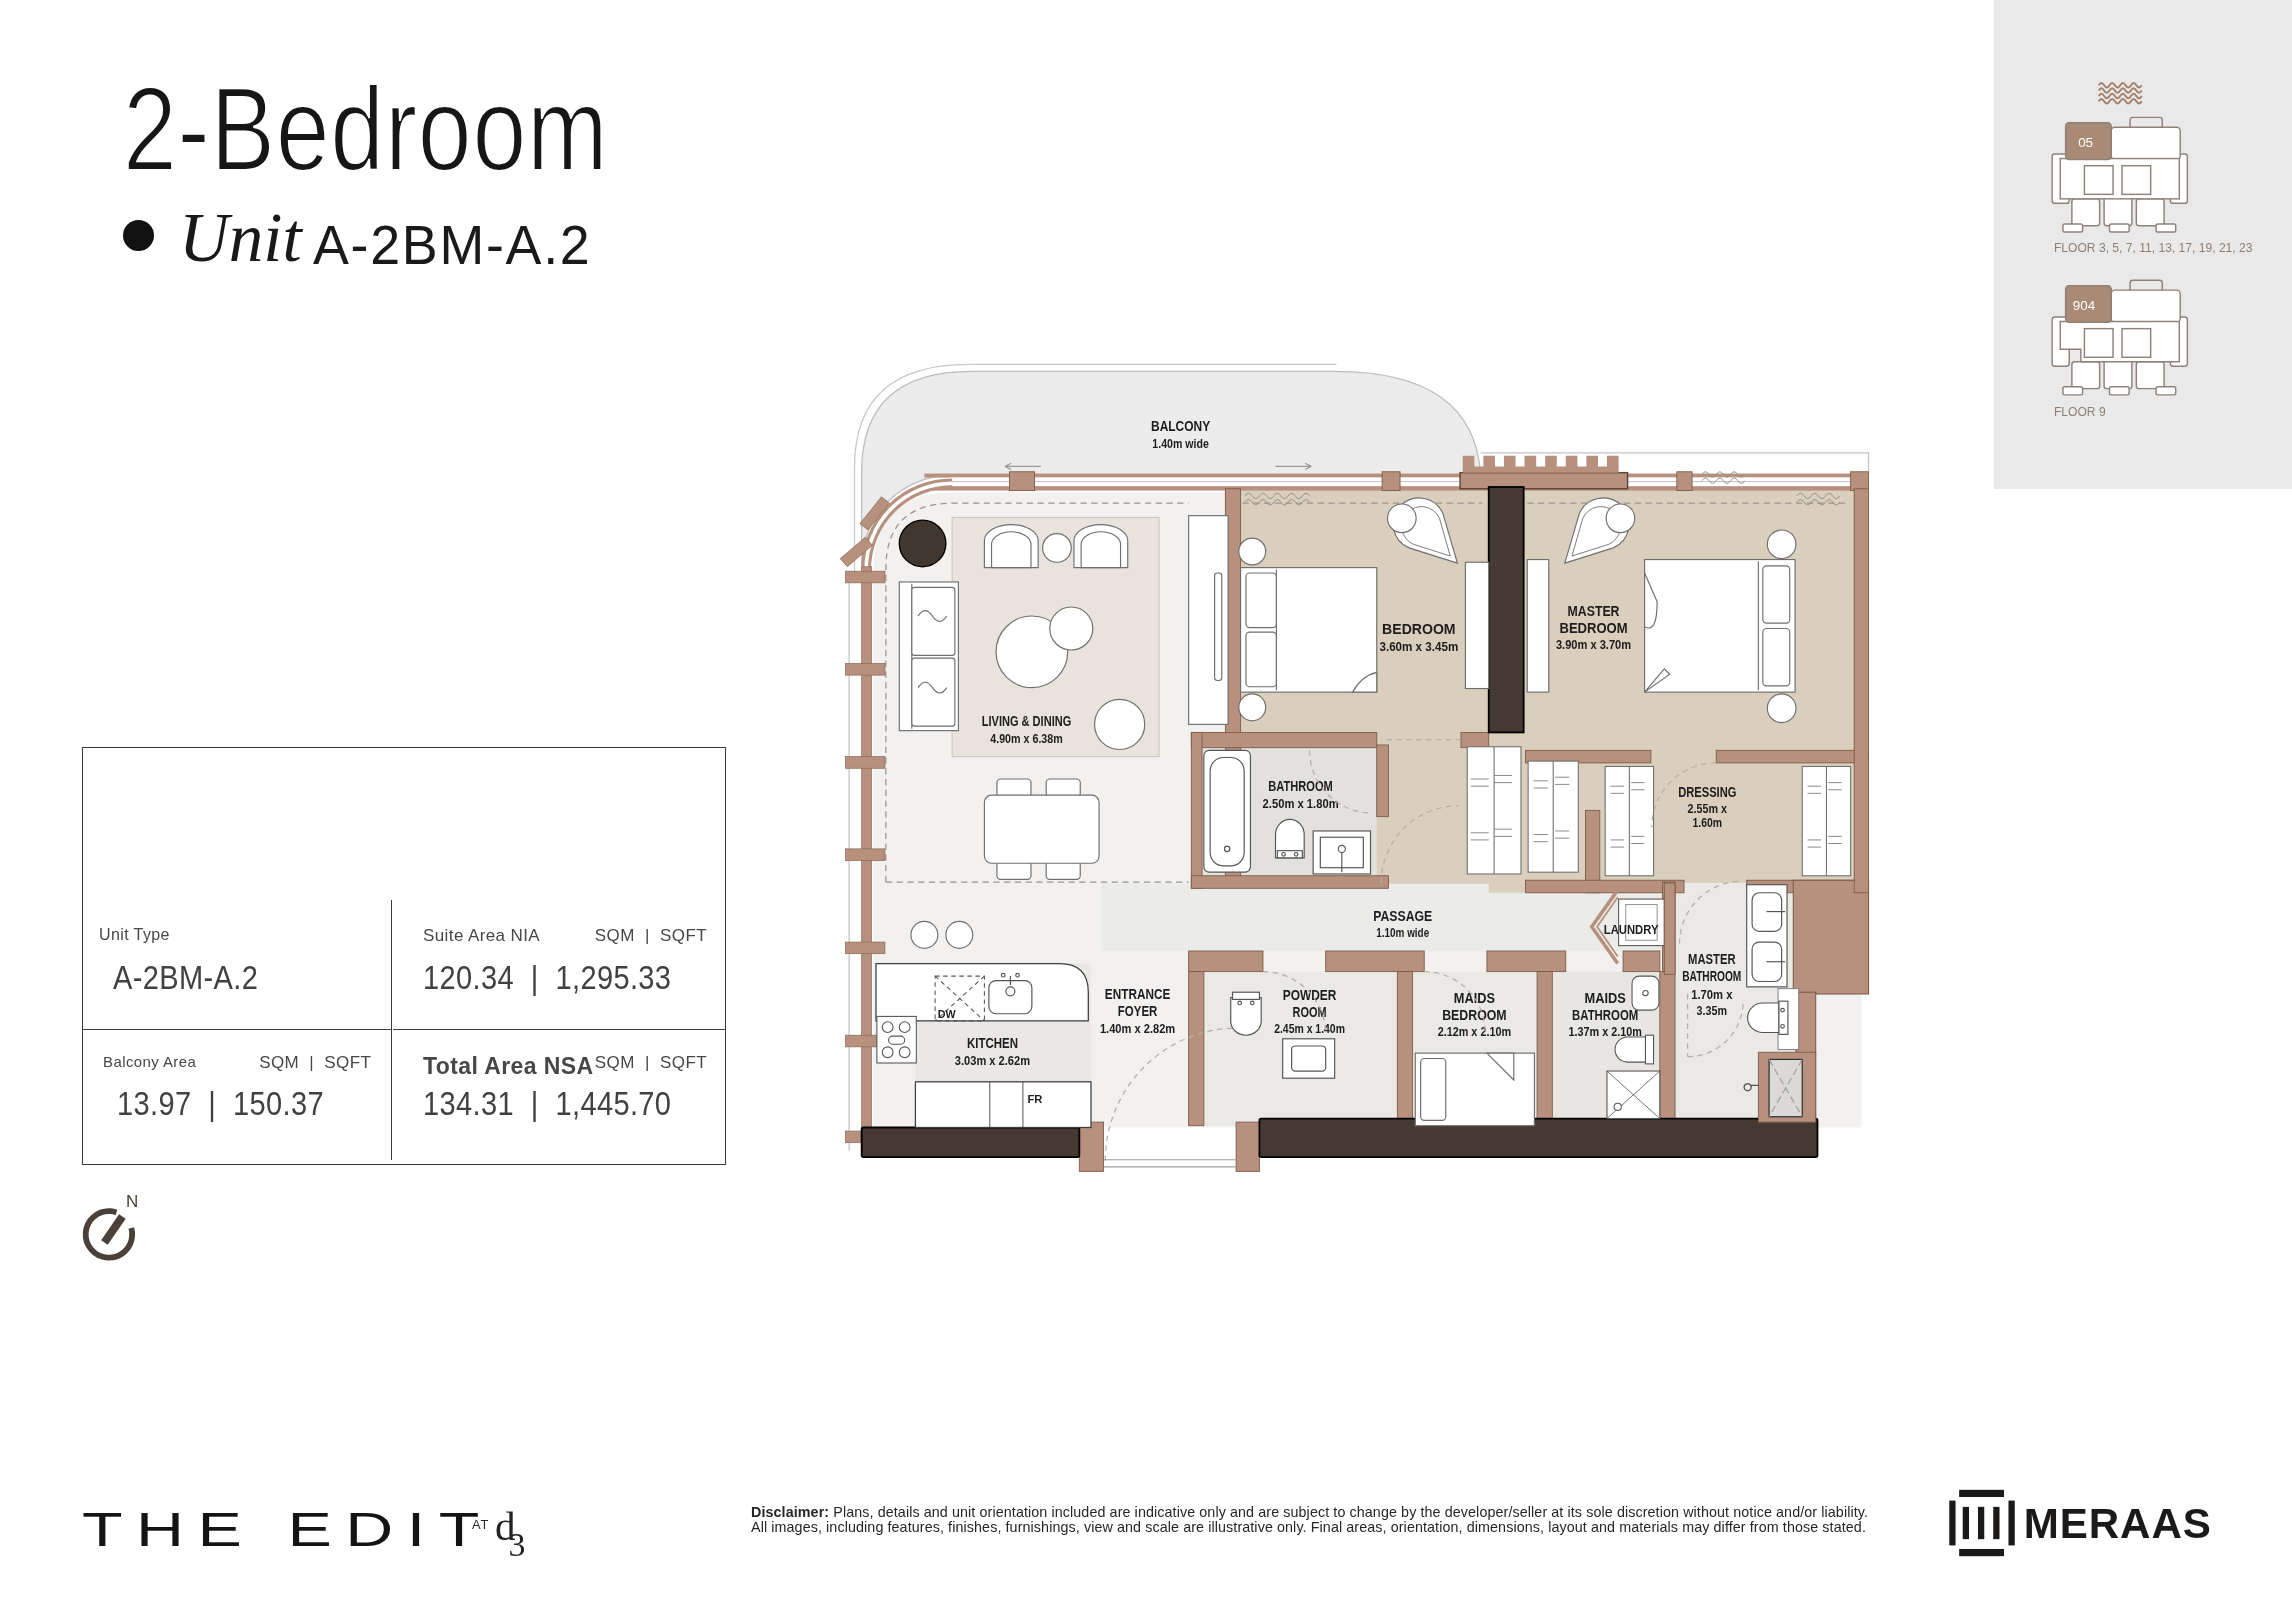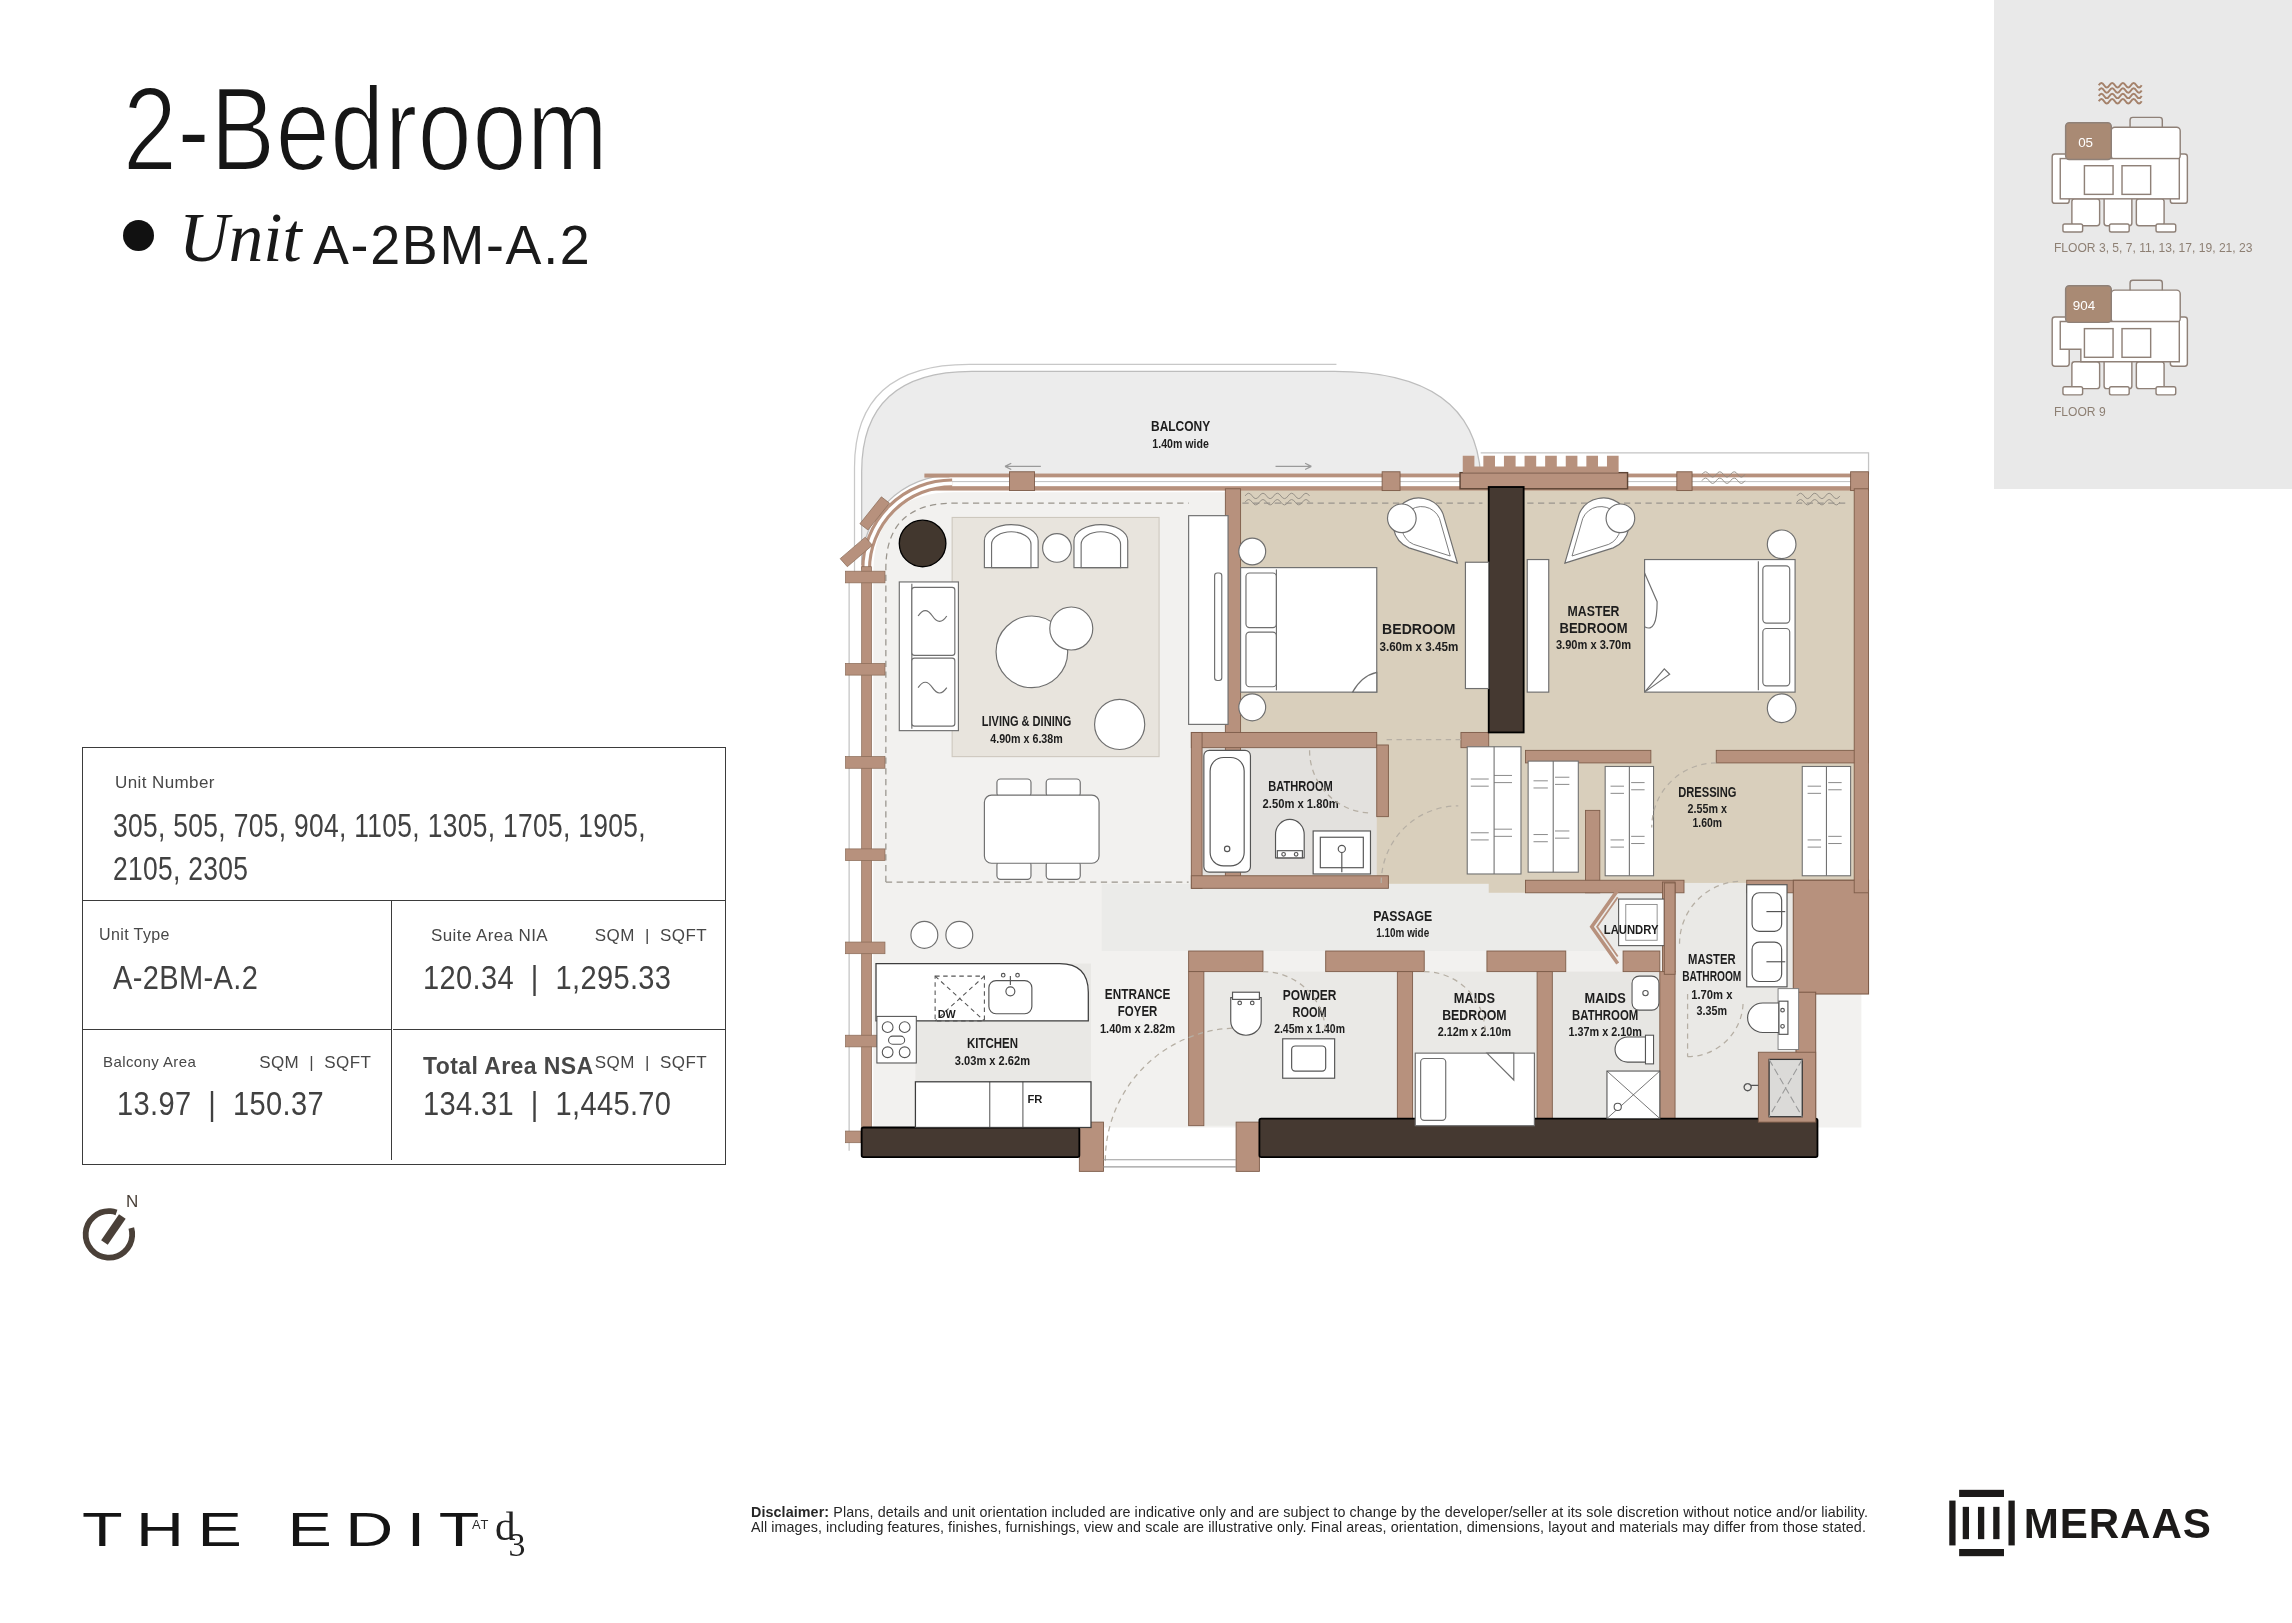--- a/index.html
+++ b/index.html
@@ -14,32 +14,28 @@
 </div>
 
 <div class="abs" style="left:123px;top:220px;width:31px;height:31px;border-radius:50%;background:#111;"></div>
 
 <div class="abs" style="left:179px;top:199px;font-family:'Liberation Serif',serif;font-style:italic;font-size:69px;color:#191919;">Unit</div>
 
 <div class="abs" style="left:313px;top:212px;font-size:56px;letter-spacing:1.8px;color:#1a1a1a;transform:scaleX(0.96);transform-origin:left top;">A-2BM-A.2</div>
 
 <div class="abs" style="left:82px;top:747px;width:642px;height:416px;border:1.8px solid #3b3b3b;color:#474747;">
 
-  <div class="abs" style="left:0;top:0;width:642px;height:152px;border-bottom:1.8px solid #3b3b3b;">
-    <div class="abs" style="left:32px;top:25px;font-size:17px;letter-spacing:0.4px;">Unit Number</div>
-    <div class="abs" style="left:30px;top:56px;font-size:33px;letter-spacing:0.4px;color:#414141;transform:scaleX(0.80);transform-origin:left top;line-height:43px;white-space:nowrap;">305, 505, 705, 904, 1105, 1305, 1705, 1905,<br>2105, 2305</div>
-  </div>
 
   <div class="abs" style="left:0;top:152px;width:308px;height:129px;border-bottom:1.8px solid #3b3b3b;border-right:1.8px solid #3b3b3b;">
     <div class="abs" style="left:16px;top:26px;font-size:16px;letter-spacing:0.4px;">Unit Type</div>
     <div class="abs" style="left:30px;top:59px;font-size:33px;letter-spacing:0.4px;color:#414141;transform:scaleX(0.88);transform-origin:left top;white-space:nowrap;">A-2BM-A.2</div>
   </div>
 
   <div class="abs" style="left:310px;top:152px;width:332px;height:129px;border-bottom:1.8px solid #3b3b3b;">
-    <div class="abs" style="left:38px;top:26px;font-size:17px;letter-spacing:0.4px;">Suite Area NIA</div>
+    <div class="abs" style="left:30px;top:26px;font-size:17px;letter-spacing:0.4px;">Suite Area NIA</div>
     <div class="abs" style="right:18px;top:26px;font-size:17px;letter-spacing:0.4px;">SQM&nbsp;&nbsp;|&nbsp;&nbsp;SQFT</div>
     <div class="abs" style="left:30px;top:59px;font-size:33px;letter-spacing:0.4px;color:#414141;transform:scaleX(0.88);transform-origin:left top;white-space:nowrap;">120.34&nbsp;&nbsp;|&nbsp;&nbsp;1,295.33</div>
   </div>
 
   <div class="abs" style="left:0;top:281px;width:308px;height:131px;border-right:1.8px solid #3b3b3b;">
     <div class="abs" style="left:20px;top:24px;font-size:15px;letter-spacing:0.4px;">Balcony Area</div>
     <div class="abs" style="right:19.7px;top:24px;font-size:17px;letter-spacing:0.4px;">SQM&nbsp;&nbsp;|&nbsp;&nbsp;SQFT</div>
     <div class="abs" style="left:34px;top:56px;font-size:33px;letter-spacing:0.4px;color:#414141;transform:scaleX(0.88);transform-origin:left top;white-space:nowrap;">13.97&nbsp;&nbsp;|&nbsp;&nbsp;150.37</div>
   </div>
 

